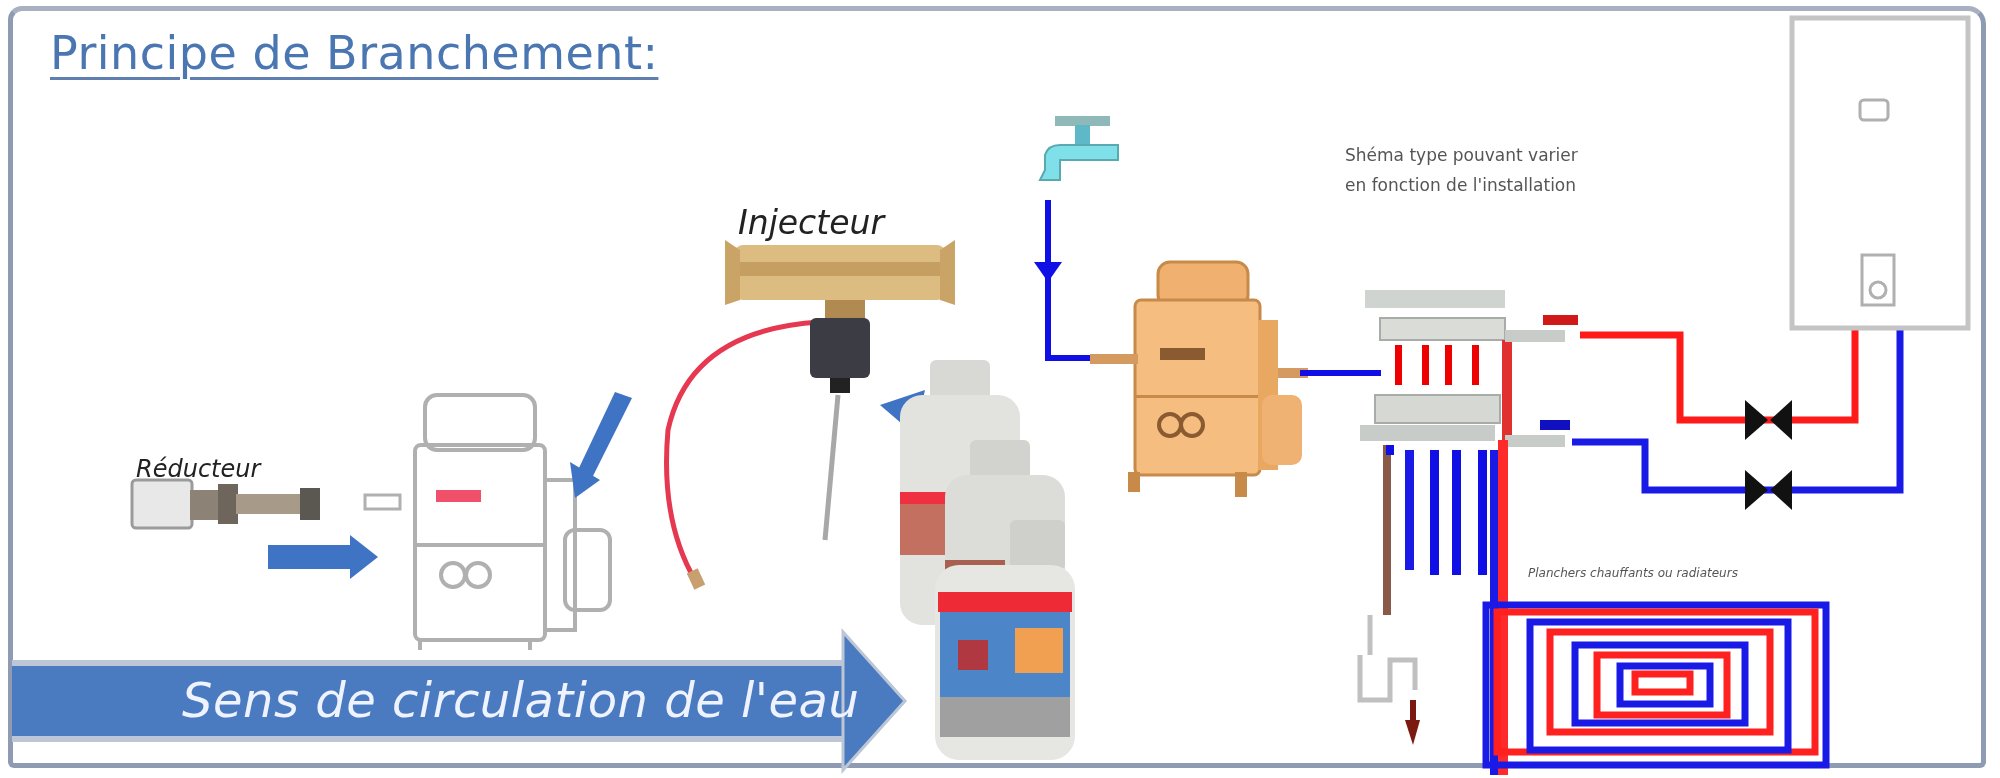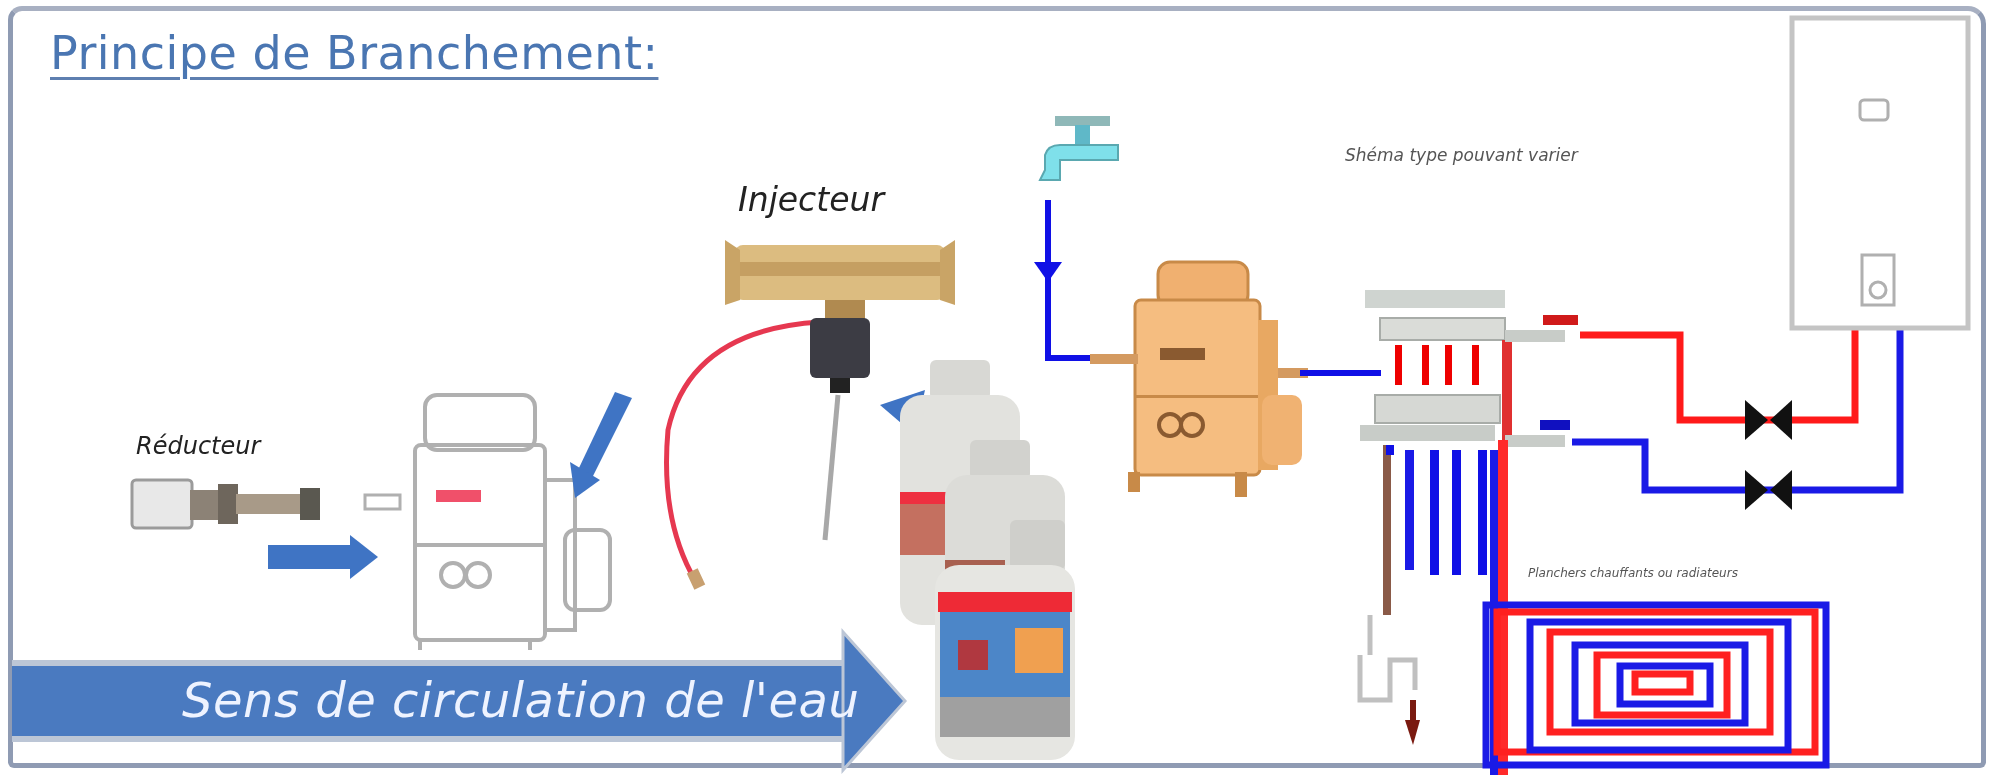--- a/index.html
+++ b/index.html
@@ -1,22 +1,22 @@
 <!DOCTYPE html>
 <html><head>
 <meta charset="utf-8">
 <style>
   html, body { margin: 0; padding: 0; background: #ffffff; }
   body { width: 2000px; height: 778px; position: relative; overflow: hidden; font-family: "DejaVu Sans", sans-serif; }
   .frame { position: absolute; left: 8px; top: 6px; width: 1978px; height: 762px; border: 5px solid #8f9bb3; border-top-color: #a8b0c2; border-radius: 14px 18px 6px 6px; box-sizing: border-box; background: #ffffff; }
   .title { position: absolute; left: 22px; top: 26px; font-family: "DejaVu Sans", sans-serif; font-size: 46px; color: #4a76b2; text-decoration: underline; text-decoration-color: #5e7fb0; text-underline-offset: 8px; text-decoration-thickness: 3px; letter-spacing: 0.5px; white-space: nowrap; margin-left: 28px; }
-  .label { position: absolute; font-style: italic; color: #222; white-space: nowrap; font-family: "DejaVu Sans", sans-serif; }
+  .label { position: absolute; font-style: italic; color: #222; white-space: nowrap; font-family: "DejaVu Sans", sans-serif; margin-top: 23px; }
   .lbl-reducteur { left: 136px; top: 432px; font-size: 24px; }
   .lbl-injecteur { left: 738px; top: 180px; font-size: 33px; }
-  .note { position: absolute; left: 1345px; top: 140px; font-size: 17px; font-style: italic; color: #555; line-height: 30px; white-space: nowrap; }
+  .note { position: absolute; left: 1345px; top: 140px; font-size: 17px; color: #555; line-height: 30px; white-space: nowrap; }
   .note-planchers { position: absolute; left: 1528px; top: 566px; font-size: 12px; font-style: italic; color: #555; white-space: nowrap; }
   svg.diagram { position: absolute; left: 0; top: 0; }
   .banner-text { position: absolute; left: 182px; top: 672px; font-size: 48px; font-style: italic; color: #eef3ff; white-space: nowrap; letter-spacing: 0.5px; }
 </style>
 </head>
 <body>
 
 <div class="frame"></div>
 
 <div class="title">Principe de Branchement:</div>
@@ -186,17 +186,18 @@
     <rect x="1620" y="666" width="90" height="38" stroke="#1a1ae6"></rect>
     <rect x="1635" y="674" width="55" height="18" stroke="#ff2020"></rect>
   </g>
 </svg>
 
 <div class="label lbl-reducteur">Réducteur</div>
 <div class="label lbl-injecteur">Injecteur</div>
 
 <div class="note">
   <div>Shéma type pouvant varier</div>
+  <div>en fonction de l'installation</div>
 </div>
 
 <div class="note-planchers">Planchers chauffants ou radiateurs</div>
 
 <div class="banner-text">Sens de circulation de l'eau</div>
 
 </body></html>

